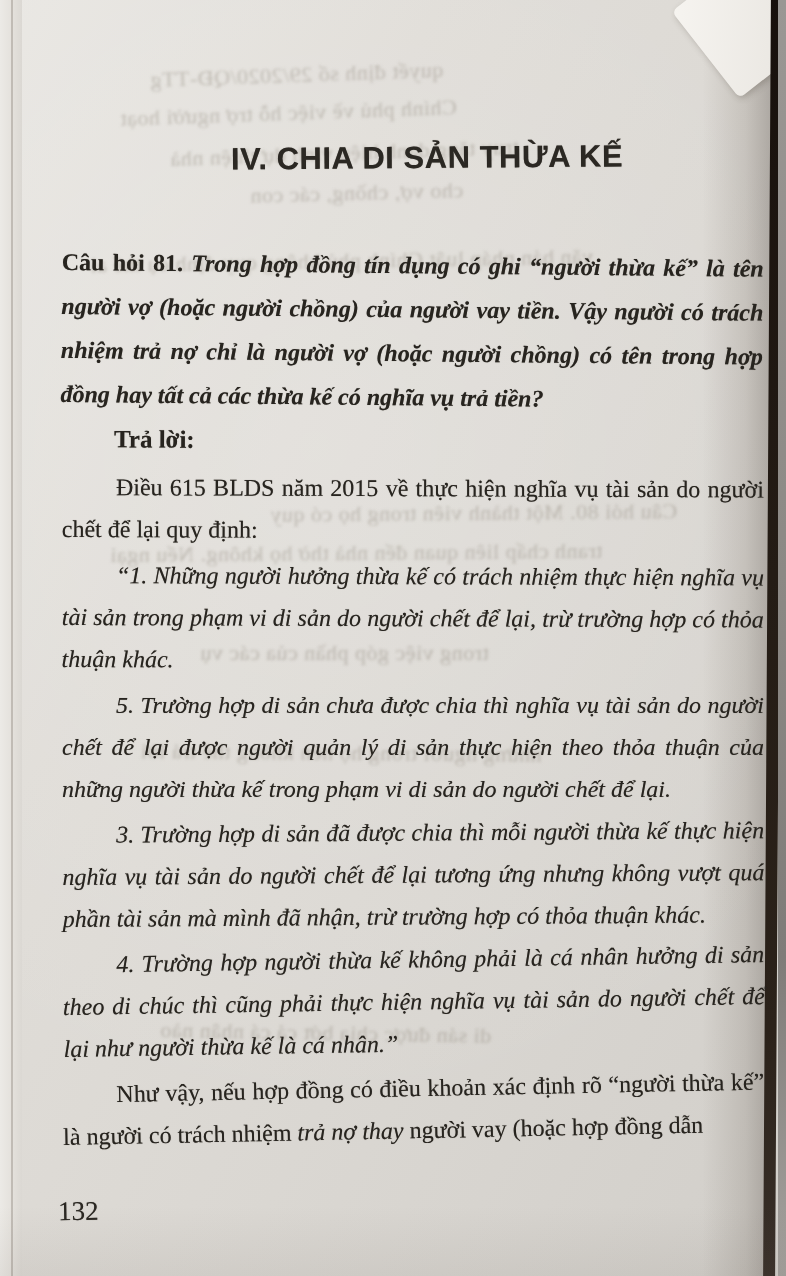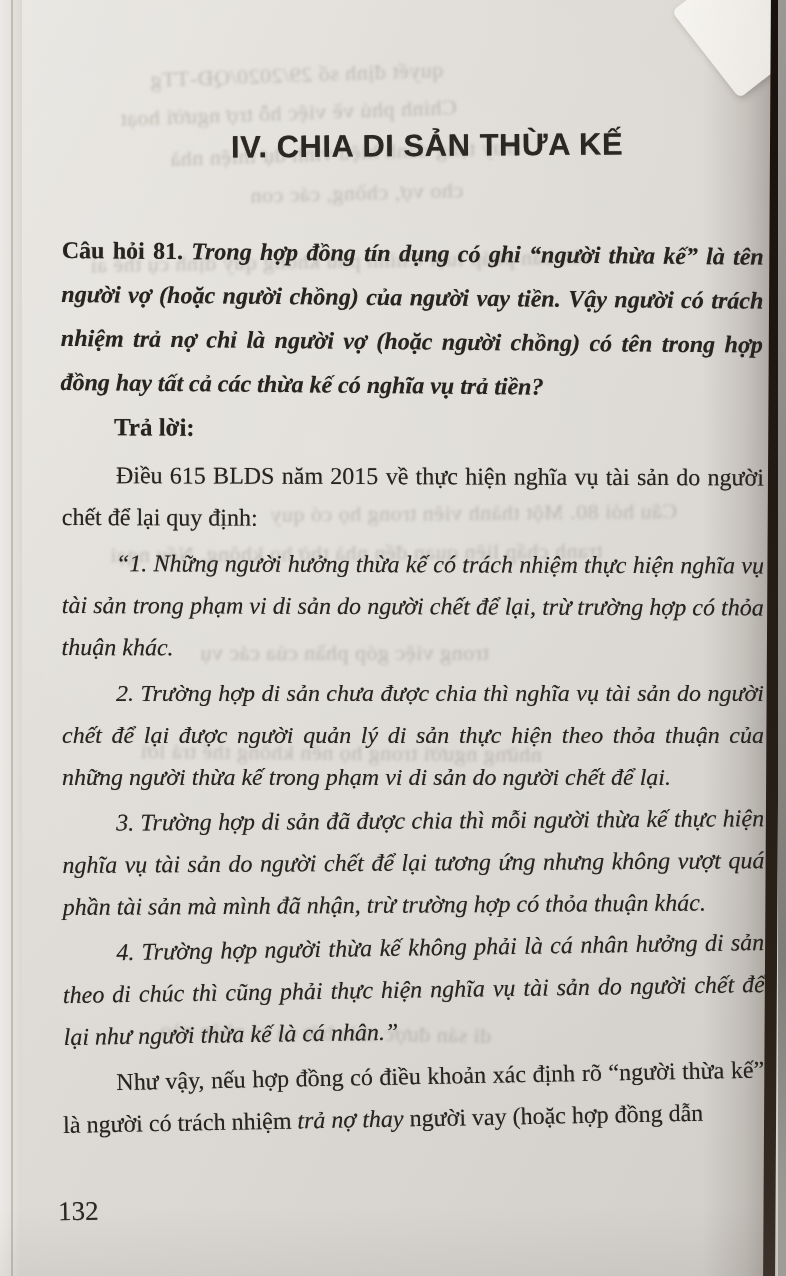--- a/index.html
+++ b/index.html
@@ -52,21 +52,21 @@
     position:absolute;
     color:rgba(125,118,106,.38);
     font-size:22px;
     white-space:nowrap;
     transform:scaleX(-1) rotate(1deg);
     filter:blur(1.6px);
     letter-spacing:.5px;
   }
   
   .content{
-    position:absolute;left:62px;top:128px;width:702px;
+    position:absolute;left:62px;top:140px;width:702px;
   }
   .section-title{
     font-family:"Liberation Sans", sans-serif;
     font-size:31px;font-weight:700;letter-spacing:.5px;
     color:#2b2823;text-align:center;
     margin:0 0 64px 28px;
     transform:rotate(-.45deg);
   }
   .content p{margin:0 0 4px 0;}
   .q-block{
@@ -132,21 +132,21 @@
 
     <h1 class="section-title">IV. CHIA DI SẢN THỪA KẾ</h1>
 
     <p class="q-block"><span class="q-label">Câu hỏi 81.</span> <span>Trong hợp đồng tín dụng có ghi “người thừa kế” là tên người vợ (hoặc người chồng) của người vay tiền. Vậy người có trách nhiệm trả nợ chỉ là người vợ (hoặc người chồng) có tên trong hợp đồng hay tất cả các thừa kế có nghĩa vụ trả tiền?</span></p>
 
     <p class="answer-label">Trả lời:</p>
 
     <p class="intro rot-p02">Điều 615 BLDS năm 2015 về thực hiện nghĩa vụ tài sản do người chết để lại quy định:</p>
 
     <p class="quote rot-p02">“1. Những người hưởng thừa kế có trách nhiệm thực hiện nghĩa vụ tài sản trong phạm vi di sản do người chết để lại, trừ trường hợp có thỏa thuận khác.</p>
-    <p class="quote rot-0">2. Trường hợp di sản chưa được chia thì nghĩa vụ tài sản do người chết để lại được người quản lý di sản thực hiện theo thỏa thuận của những người thừa kế trong phạm vi di sản do người chết để lại.</p>
+    <p class="quote rot-0">5. Trường hợp di sản chưa được chia thì nghĩa vụ tài sản do người chết để lại được người quản lý di sản thực hiện theo thỏa thuận của những người thừa kế trong phạm vi di sản do người chết để lại.</p>
     <p class="quote rot-m04">3. Trường hợp di sản đã được chia thì mỗi người thừa kế thực hiện nghĩa vụ tài sản do người chết để lại tương ứng nhưng không vượt quá phần tài sản mà mình đã nhận, trừ trường hợp có thỏa thuận khác.</p>
     <p class="quote rot-m09">4. Trường hợp người thừa kế không phải là cá nhân hưởng di sản theo di chúc thì cũng phải thực hiện nghĩa vụ tài sản do người chết để lại như người thừa kế là cá nhân.”</p>
 
     <p class="closing rot-m12"><span>Như vậy, nếu hợp đồng có điều khoản xác định rõ “người thừa kế” là người có trách nhiệm </span><em>trả nợ thay</em><span> người vay (hoặc hợp đồng dẫn</span></p>
   </div>
 
   <div class="page-number">132</div>
 
   <div class="bottom-vignette"></div>
 </div>

